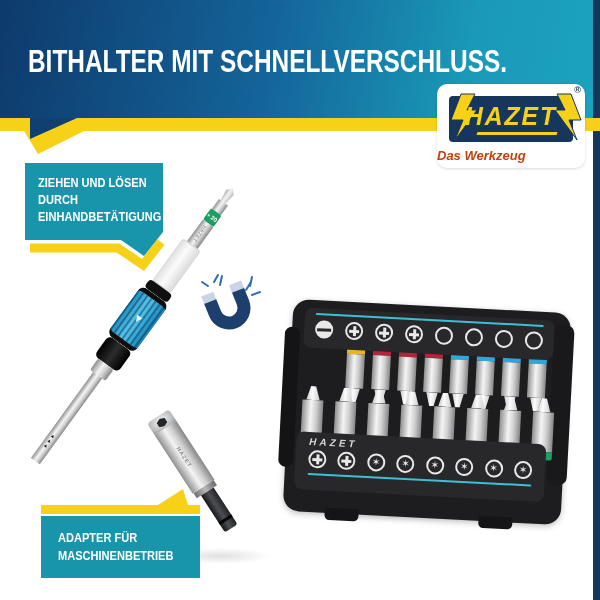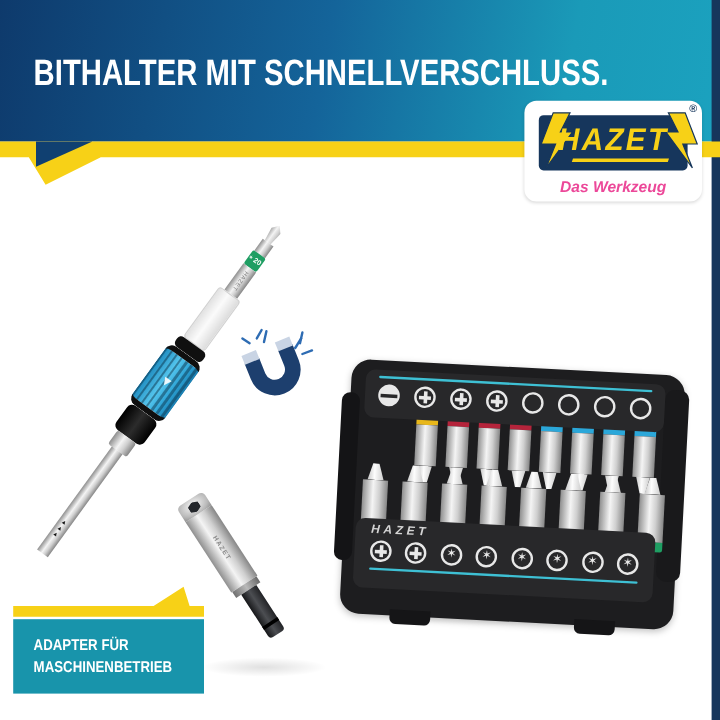--- a/index.html
+++ b/index.html
@@ -15,32 +15,32 @@
   .accent-svg{position:absolute;left:0;top:0;z-index:5;pointer-events:none;}
   
   .logo-plate{position:absolute;left:437px;top:84px;width:148px;height:84px;background:#fff;
           border-radius:10px;z-index:6;box-shadow:0 1px 3px rgba(0,0,0,.15);}
   .logo-svg{position:absolute;left:0;top:0;}
   .logo-brand{position:absolute;left:0;right:0;top:17px;text-align:center;color:#f7d117;
           font-size:26px;font-weight:bold;font-style:italic;letter-spacing:2px;transform:scaleX(.95);}
   .logo-underline{position:absolute;left:40px;top:48px;width:80px;height:3px;background:#f7d117;
           transform:skewX(-18deg);}
   .logo-reg{position:absolute;right:4px;top:1px;font-size:9px;color:#16365c;font-weight:bold;}
-  .logo-tagline{position:absolute;left:0;right:0;bottom:5px;text-align:center;color:#ec4899;
+  .logo-tagline{position:absolute;left:0;right:0;bottom:5px;text-align:left;color:#c2410c;
           font-size:13px;font-weight:bold;font-style:italic;}
   
   .callout{position:absolute;z-index:4;}
   .callout svg{position:absolute;left:0;top:0;}
   .callout-text{position:absolute;color:#fff;font-weight:bold;font-size:13px;line-height:17px;
           white-space:nowrap;transform:scaleX(.85);transform-origin:left top;}
   .co1{left:22px;top:160px;width:150px;height:112px;}
   .co1 .callout-text{left:16px;top:14px;}
   .co2{left:248px;top:222px;width:150px;height:102px;}
   .co2 .callout-text{left:16px;top:17px;line-height:18px;}
-  .co3{left:4px;top:484px;width:175px;height:108px;}
+  .co3{left:34px;top:484px;width:175px;height:108px;}
   .co3 .callout-text{left:24px;top:45px;line-height:18px;}
   
   .tool{position:absolute;left:116px;top:156px;width:36px;height:337px;z-index:3;
         transform:rotate(36deg);display:flex;flex-direction:column;align-items:center;}
   .silver{background:linear-gradient(90deg,#8f8f8f,#f4f4f4 42%,#cfcfcf 68%,#868686);}
   .t-tip{width:13px;height:18px;clip-path:polygon(50% 0,85% 30%,72% 100%,28% 100%,15% 30%);}
   .t-shank1{width:11px;height:12px;}
   .t-band{width:13px;height:15px;background:#1f9e63;border-radius:2px;display:flex;
           align-items:center;justify-content:center;gap:1px;color:#fff;font-size:6px;font-weight:bold;}
   .t-band .star{font-family:"DejaVu Sans",sans-serif;font-size:5px;}
@@ -137,20 +137,31 @@
       <rect x="12" y="12" width="124" height="46" rx="4" fill="#16365c"></rect>
       <polygon fill="#f7d117" stroke="#16365c" stroke-width="1" points="24,10 38,10 30,26 40,26 18,56 26,36 14,36"></polygon>
       <polygon fill="#f7d117" stroke="#16365c" stroke-width="1" points="134,10 120,10 128,26 118,26 140,56 132,36 144,36"></polygon>
     </svg>
     <div class="logo-brand">HAZET</div>
     <div class="logo-underline"></div>
     <div class="logo-reg">®</div>
     <div class="logo-tagline">Das Werkzeug</div>
   </div>
 
+  <div class="callout co1">
+    <svg width="150" height="112">
+      <polyline points="8,88 96,88 121,105 139,82" fill="none" stroke="#f7d117" stroke-width="9"></polyline>
+      <polygon fill="#1894ab" points="3,3 141,3 141,72 122,96 99,80 3,80"></polygon>
+    </svg>
+    <div class="callout-text">
+      <div>ZIEHEN UND LÖSEN</div>
+      <div>DURCH</div>
+      <div>EINHANDBETÄTIGUNG</div>
+    </div>
+  </div>
 
 
   <div class="callout co3">
     <svg width="175" height="108">
       <polygon fill="#f7d117" points="7,21 124,21 149,5 154,21 166,21 166,30 7,30"></polygon>
       <rect x="7" y="32" width="159" height="62" fill="#1894ab"></rect>
     </svg>
     <div class="callout-text">
       <div>ADAPTER FÜR</div>
       <div>MASCHINENBETRIEB</div>

